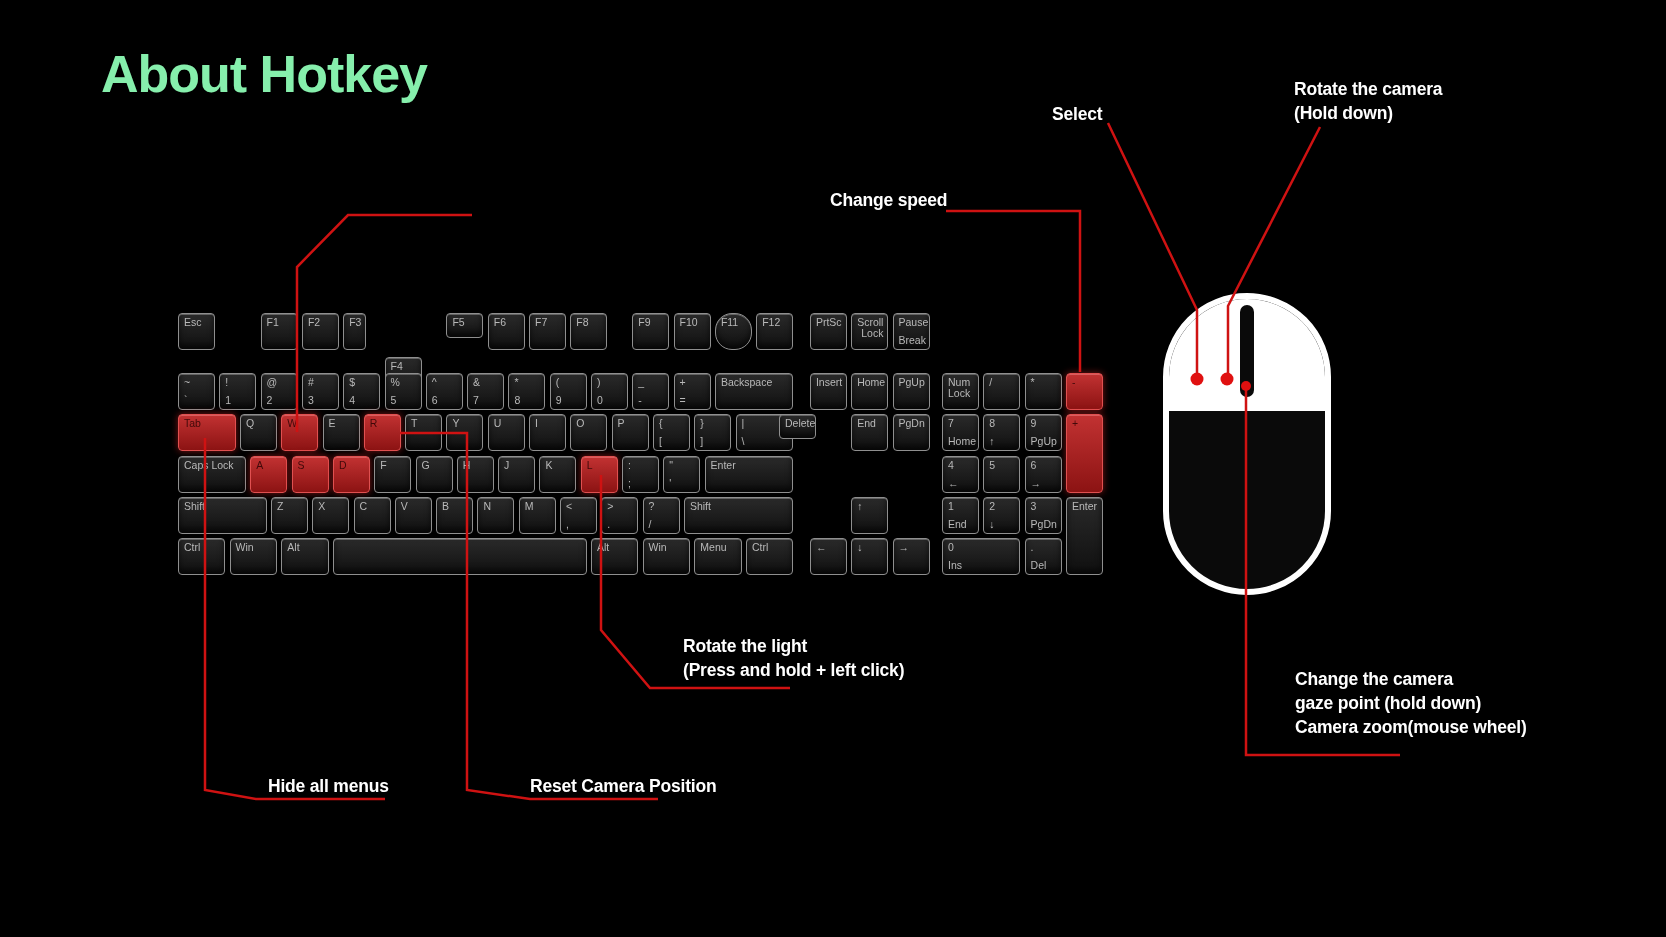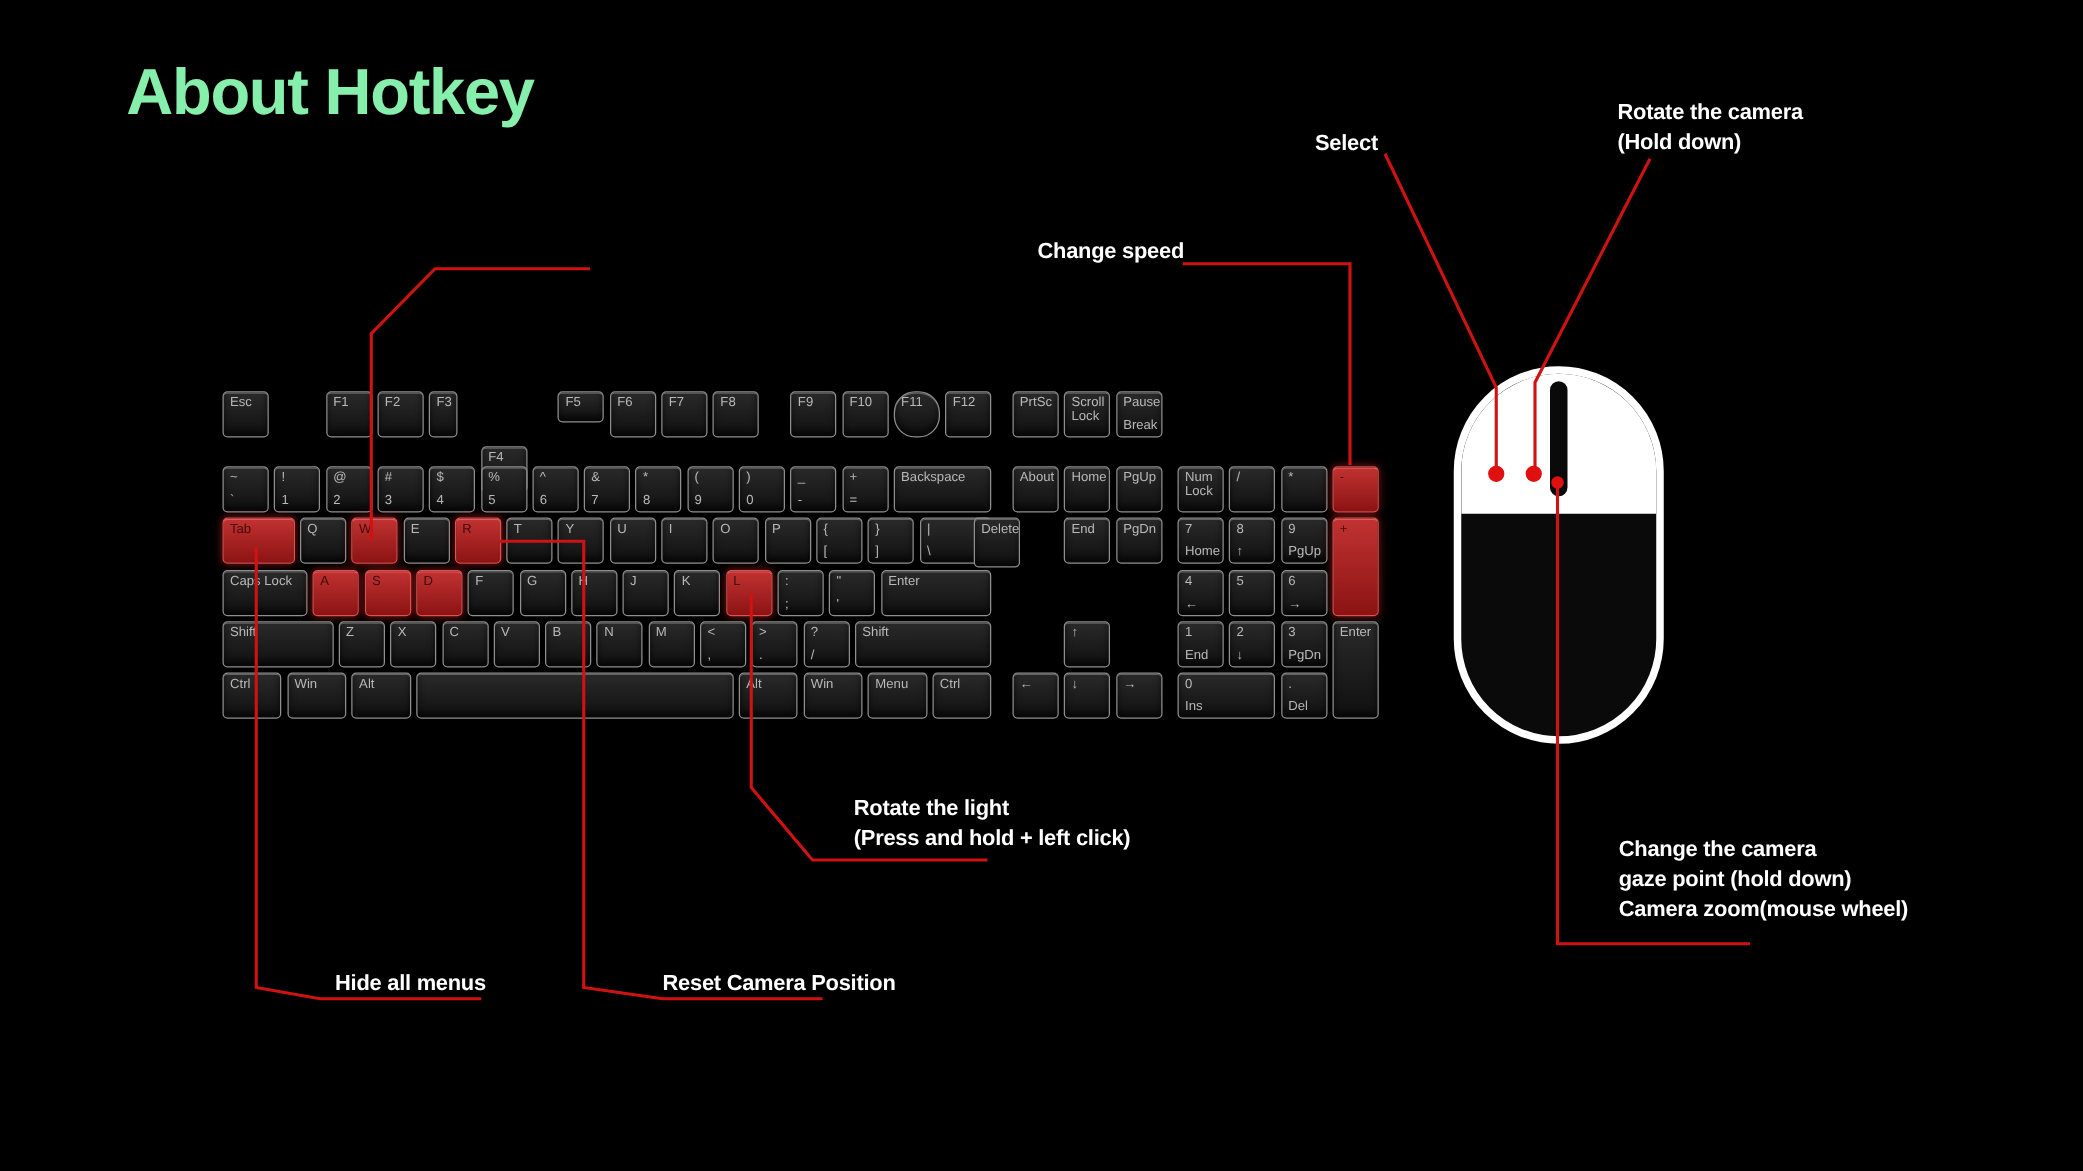--- a/index.html
+++ b/index.html
@@ -73,21 +73,21 @@
       </div>
       <div class="key" style="left: 536.9px; top: 0px; width: 37.1px; height: 37.1px; border-radius: 17px;">
         <span class="kl">F11</span>
       </div>
       <div class="key" style="left: 578.2px; top: 0px; width: 37.1px; height: 37.1px;">
         <span class="kl">F12</span>
       </div>
       <div class="key" style="left: 631.9px; top: 0px; width: 37.1px; height: 37.1px;">
         <span class="kl">PrtSc</span>
       </div>
-      <div class="key" style="left: 673.2px; top: 0px; width: 37.1px; height: 37.1px;">
+      <div class="key" style="left: 673.2px; top: 0px; width: 37.1px; height: 37.1px; text-align: right;">
         <span class="kl">Scroll
 Lock</span>
       </div>
       <div class="key" style="left: 714.5px; top: 0px; width: 37.1px; height: 37.1px;">
         <span class="kl">Pause</span>
         <span class="ks">Break</span>
       </div>
       <div class="key" style="left: 0px; top: 59.9px; width: 37.1px; height: 37.1px;">
         <span class="kl">~</span>
         <span class="ks">`</span>
@@ -137,21 +137,21 @@
         <span class="ks">-</span>
       </div>
       <div class="key" style="left: 495.6px; top: 59.9px; width: 37.1px; height: 37.1px;">
         <span class="kl">+</span>
         <span class="ks">=</span>
       </div>
       <div class="key" style="left: 536.9px; top: 59.9px; width: 78.4px; height: 37.1px;">
         <span class="kl">Backspace</span>
       </div>
       <div class="key" style="left: 631.9px; top: 59.9px; width: 37.1px; height: 37.1px;">
-        <span class="kl">About</span>
+        <span class="kl">Insert</span>
       </div>
       <div class="key" style="left: 673.2px; top: 59.9px; width: 37.1px; height: 37.1px;">
         <span class="kl">Home</span>
       </div>
       <div class="key" style="left: 714.5px; top: 59.9px; width: 37.1px; height: 37.1px;">
         <span class="kl">PgUp</span>
       </div>
       <div class="key" style="left: 764px; top: 59.9px; width: 37.1px; height: 37.1px;">
         <span class="kl">Num
 Lock</span>
@@ -203,21 +203,21 @@
         <span class="ks">[</span>
       </div>
       <div class="key" style="left: 516.3px; top: 101.2px; width: 37.1px; height: 37.1px;">
         <span class="kl">}</span>
         <span class="ks">]</span>
       </div>
       <div class="key" style="left: 557.5px; top: 101.2px; width: 57.7px; height: 37.1px;">
         <span class="kl">|</span>
         <span class="ks">\</span>
       </div>
-      <div class="key" style="left: 601px; top: 101.2px; width: 37.1px; height: 40px;">
+      <div class="key" style="left: 601px; top: 101.2px; width: 37.1px; height: 25px;">
         <span class="kl">Delete</span>
       </div>
       <div class="key" style="left: 673.2px; top: 101.2px; width: 37.1px; height: 37.1px;">
         <span class="kl">End</span>
       </div>
       <div class="key" style="left: 714.5px; top: 101.2px; width: 37.1px; height: 37.1px;">
         <span class="kl">PgDn</span>
       </div>
       <div class="key" style="left: 764px; top: 101.2px; width: 37.1px; height: 37.1px;">
         <span class="kl">7</span>

